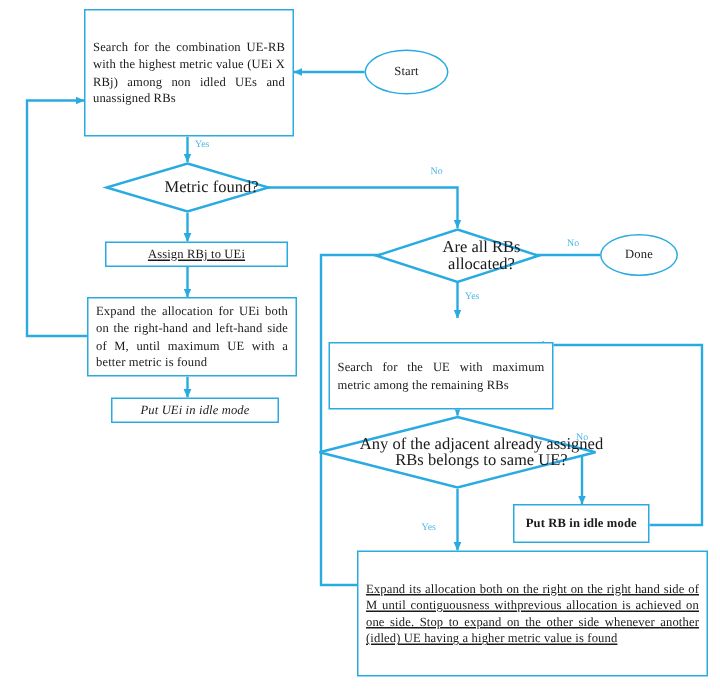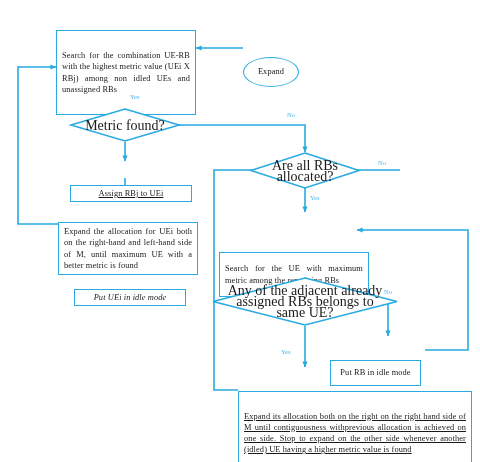--- a/index.html
+++ b/index.html
@@ -27,21 +27,20 @@
   .node {
     position: absolute;
     box-sizing: border-box;
     border: 1.6px solid #29abe2;
     background: #ffffff;
     color: #1a1a1a;
     display: flex;
     align-items: center;
     justify-content: center;
     z-index: 3;
-    margin-top: 24px;
   }
   .node .txt {
     display: block;
     width: 100%;
     padding: 0 5px;
     box-sizing: border-box;
     text-align: justify;
     text-align-last: left;
     font-size: 8.4px;
     line-height: 11.2px;
@@ -66,29 +65,29 @@
     z-index: 3;
   }
   .decision svg {
     position: absolute;
     left: 0;
     top: 0;
     overflow: visible;
   }
   .decision .dlabel {
     position: absolute;
-    left: 0;
+    left: 16px;
     top: 0;
     width: 100%;
     height: 100%;
     display: flex;
     align-items: center;
     justify-content: center;
     text-align: center;
-    font-size: 14px;
+    font-size: 11px;
     line-height: 11px;
     color: #1a1a1a;
     box-sizing: border-box;
     padding: 0 10px;
   }
   .edge-label {
     position: absolute;
     font-size: 6.6px;
     color: #4db8e8;
     font-family: "Liberation Serif", serif;
@@ -134,21 +133,21 @@
       <path d="M305,326 L305,367" marker-end="url(#ah)"></path>
 
       <path d="M425,350 L468,350 L468,230 L357,230" marker-end="url(#ah)"></path>
 
       <path d="M238,390 L214,390 L214,170 L270,170" marker-end="url(#ah)"></path>
 
     </g>
   </svg>
 
   <div class="node terminal" style="left:243px; top:33px; width:56px; height:30px;">
-    <span class="txt">Expand</span>
+    <span class="txt">Start</span>
   </div>
 
   <div class="node" style="left:56px; top:6px; width:140px; height:85px;">
     <span class="txt">Search for the combination UE-RB with the highest metric value (UEi X RBj) among non idled UEs and unassigned RBs</span>
   </div>
 
   <div class="decision" style="left:70px; top:108px; width:110px; height:34px;">
     <svg width="110" height="34" viewBox="0 0 110 34" xmlns="http://www.w3.org/2000/svg">
       <polygon points="55,1 109,17 55,33 1,17" fill="#ffffff" stroke="#29abe2" stroke-width="1.6"></polygon>
     </svg>
@@ -167,33 +166,36 @@
     <span class="txt">Put UEi in idle mode</span>
   </div>
 
   <div class="decision" style="left:250px; top:152px; width:110px; height:37px;">
     <svg width="110" height="37" viewBox="0 0 110 37" xmlns="http://www.w3.org/2000/svg">
       <polygon points="55,1 109,18.5 55,36 1,18.5" fill="#ffffff" stroke="#29abe2" stroke-width="1.6"></polygon>
     </svg>
     <div class="dlabel">Are all RBs allocated?</div>
   </div>
 
+  <div class="node terminal" style="left:400px; top:156px; width:52px; height:28px;">
+    <span class="txt">Done</span>
+  </div>
 
   <div class="node" style="left:219px; top:228px; width:150px; height:45px;">
     <span class="txt">Search for the UE with maximum metric among the remaining RBs</span>
   </div>
 
   <div class="decision" style="left:212px; top:277px; width:186px; height:49px;">
     <svg width="186" height="49" viewBox="0 0 186 49" xmlns="http://www.w3.org/2000/svg">
       <polygon points="93,1 185,24.5 93,48 1,24.5" fill="#ffffff" stroke="#29abe2" stroke-width="1.6"></polygon>
     </svg>
     <div class="dlabel">Any of the adjacent already assigned RBs belongs to same UE?</div>
   </div>
 
-  <div class="node centered" style="left:330px; top:336px; width:91px; height:26px;">
+  <div class="node centered" style="left:342px; top:336px; width:91px; height:26px;font-weight:bold;">
     <span class="txt">Put RB in idle mode</span>
   </div>
 
   <div class="node" style="left:238px; top:367px; width:234px; height:84px;text-decoration:underline;">
     <span class="txt">Expand its allocation both on the right on the right hand side of M until contiguousness withprevious allocation is achieved on one side. Stop to expand on the other side whenever another (idled) UE having a higher metric value is found</span>
   </div>
 
   <span class="edge-label" style="left:130px; top:93px;">Yes</span>
 
   <span class="edge-label" style="left:287px; top:111px;">No</span>

